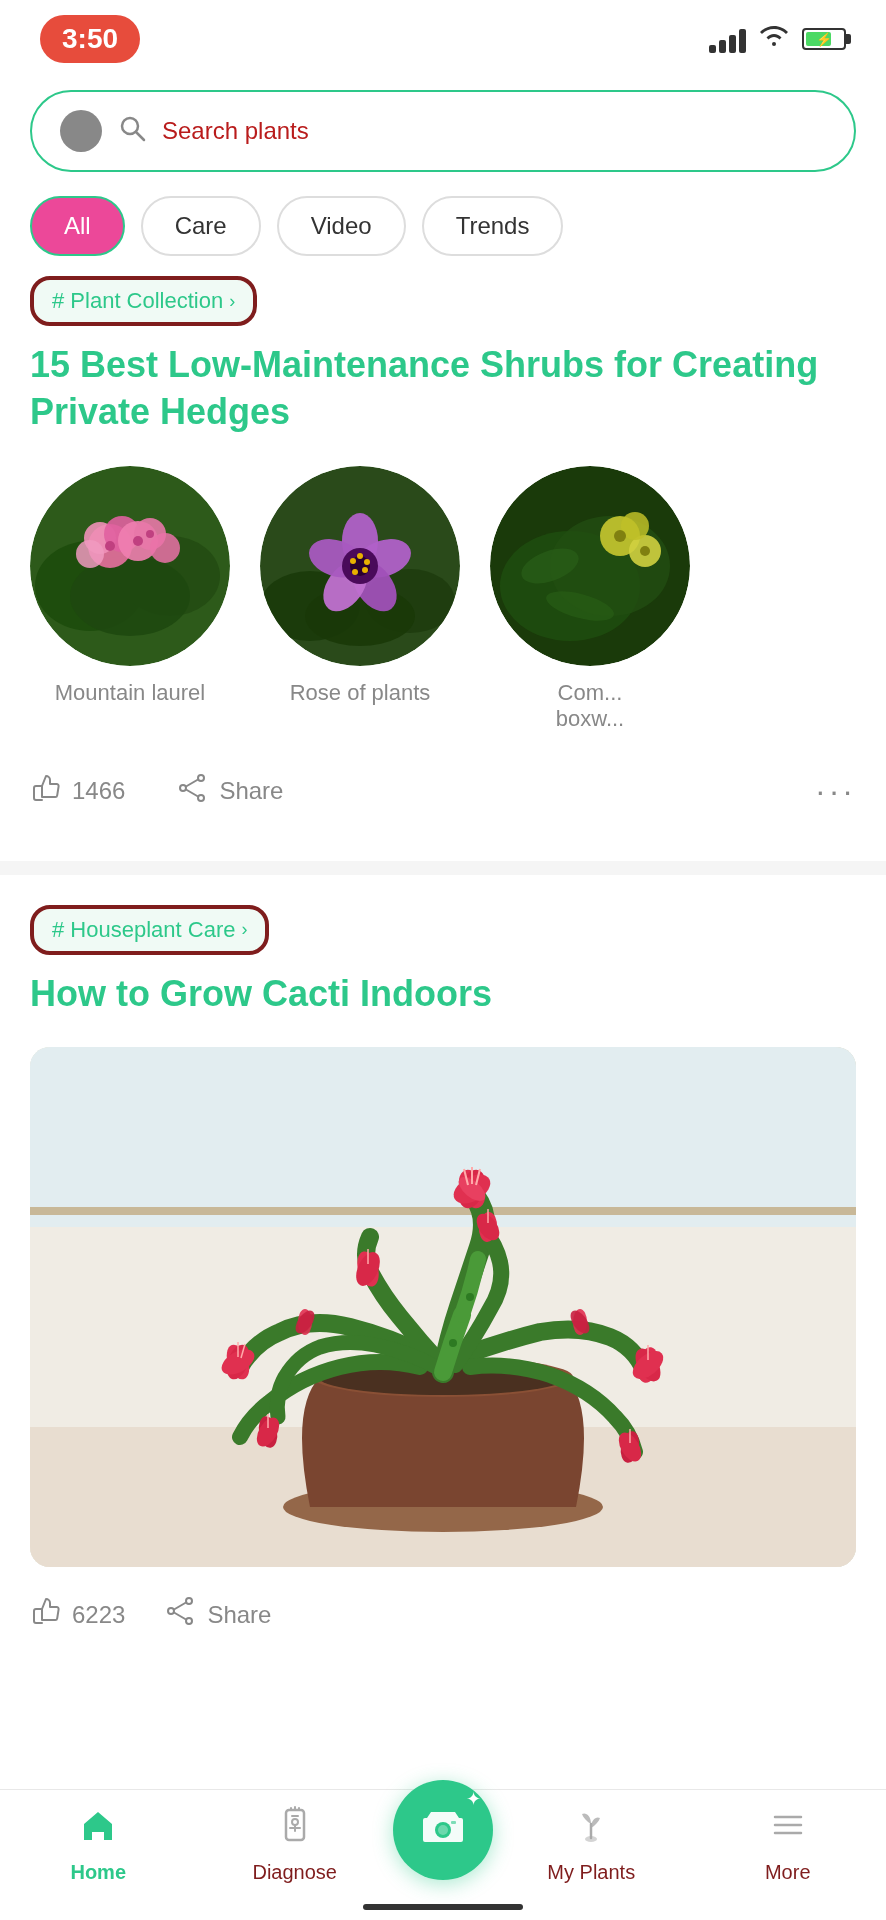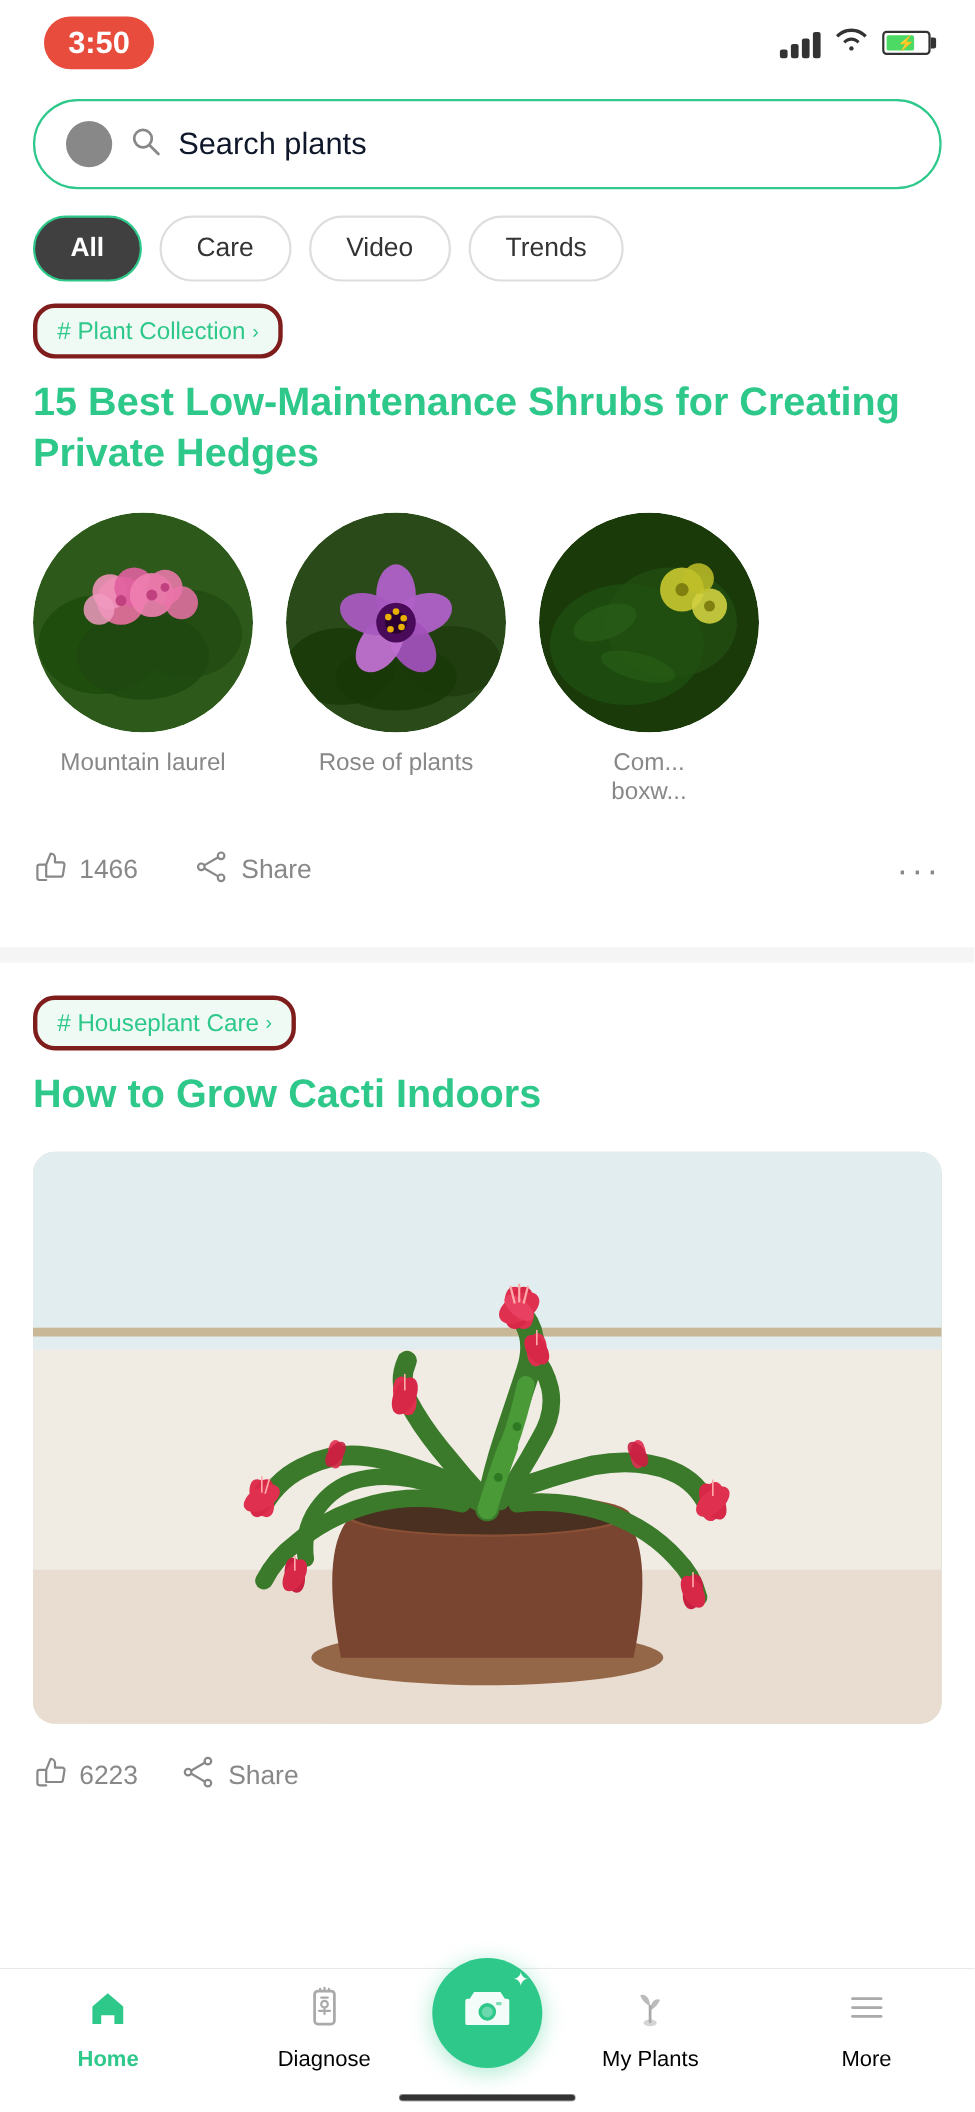--- a/index.html
+++ b/index.html
@@ -120,22 +120,22 @@
       background: #888;
       border-radius: 50%;
       flex-shrink: 0;
     }
     .search-icon-wrap {
       color: #555;
       font-size: 26px;
       flex-shrink: 0;
     }
     .search-placeholder {
-      color: #0f172a;
-      font-size: 28px;
+      color: #b91c1c;
+      font-size: 24px;
       flex: 1;
     }
 
     
     .filter-tabs {
       display: flex;
       gap: 16px;
       padding: 8px 30px 20px;
       overflow-x: auto;
       scrollbar-width: none;
@@ -145,24 +145,24 @@
       padding: 14px 32px;
       border-radius: 50px;
       border: 2px solid #ddd;
       font-size: 24px;
       white-space: nowrap;
       cursor: pointer;
       background: #fff;
       color: #333;
     }
     .filter-tab.active {
-      background: #404040;
+      background: #ec4899;
       border-color: #2dc88a;
       color: #fff;
-      font-weight: 700;
+      font-weight: 400;
     }
 
     
     .post-card {
       padding: 0 30px 30px;
     }
 
     .tag-link {
       display: inline-flex;
       align-items: center;
@@ -311,21 +311,21 @@
     .nav-icon {
       font-size: 36px;
       color: #aaa;
     }
     .nav-icon.active {
       color: #2dc88a;
     }
 
     .nav-label {
       font-size: 20px;
-      color: #000000;
+      color: #7f1d1d;
     }
     .nav-label.active {
       color: #2dc88a;
       font-weight: 600;
     }
 
     
     .camera-fab {
       width: 100px;
       height: 100px;

